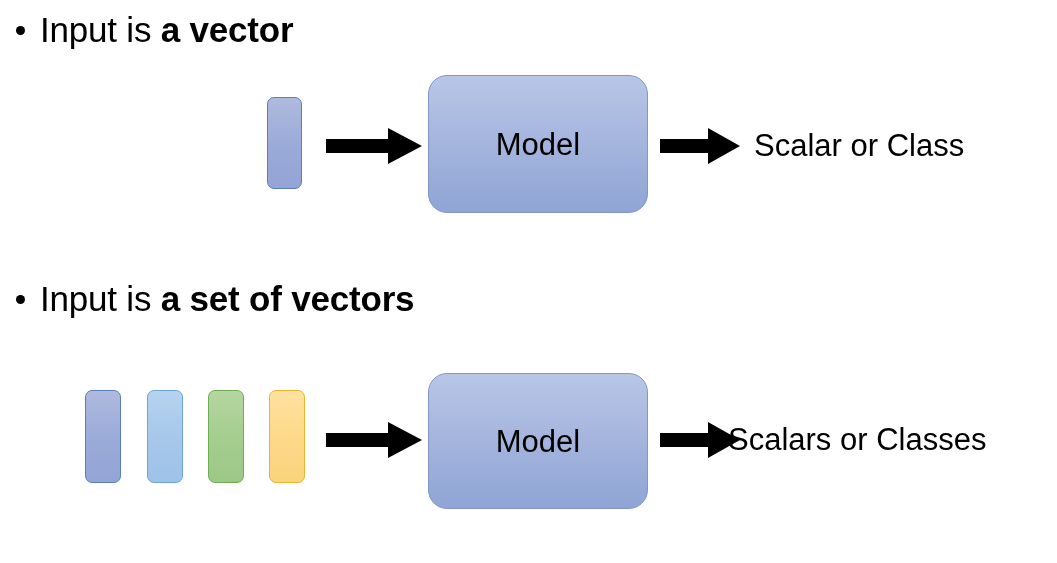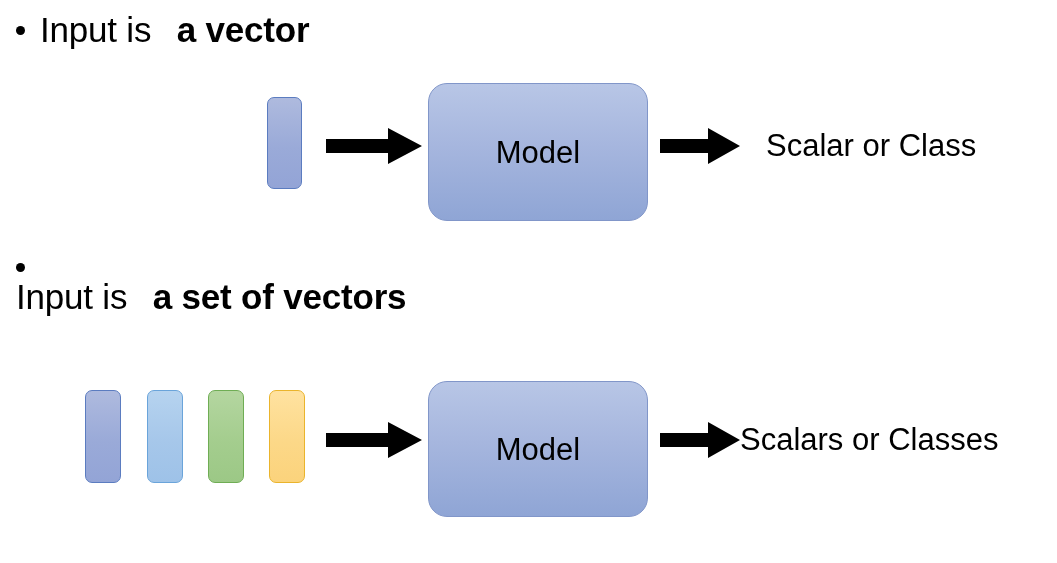--- a/index.html
+++ b/index.html
@@ -39,25 +39,24 @@
     top: -7px;
     flex: 0 0 auto;
   }
   .bullet-text {
     font-size: 35px;
     line-height: 1;
     letter-spacing: -0.2px;
   }
   .bullet-text .strong {
     font-weight: bold;
-    margin-left: 16px;
   }
 
   #bullet-1 { left: 16px; top: 12px; }
-  #bullet-2 { left: 16px; top: 270px; flex-direction: column; }
+  #bullet-2 { left: 16px; top: 281px; }
 
   
   .vector {
     position: absolute;
     border-radius: 7px;
     box-sizing: border-box;
   }
   .vec-blue {
     background: linear-gradient(180deg, #aebade 0%, #9aaad8 55%, #93a4d6 100%);
     border: 1.4px solid #5b7cc0;
@@ -87,21 +86,20 @@
   
   .model-box {
     position: absolute;
     border-radius: 19px;
     background: linear-gradient(180deg, #b8c6e6 0%, #a6b6de 45%, #8fa5d5 100%);
     border: 1.2px solid #8196c9;
     box-sizing: border-box;
     display: flex;
     align-items: center;
     justify-content: center;
-    margin-top: 8px;
   }
   .model-label {
     font-size: 31px;
     color: #000000;
     line-height: 1;
   }
   #model-box-1 { left: 428px; top: 75px;  width: 220px; height: 138px; }
   #model-box-2 { left: 428px; top: 373px; width: 220px; height: 136px; }
 
   
@@ -112,21 +110,20 @@
   #arrow-out-1 { left: 660px; top: 128px; }
   #arrow-in-2  { left: 326px; top: 422px; }
   #arrow-out-2 { left: 660px; top: 422px; }
 
   
   .output-label {
     position: absolute;
     font-size: 31px;
     line-height: 1;
     white-space: nowrap;
-    margin-left: 12px;
   }
   #output-label-1 { left: 754px; top: 130px; }
   #output-label-2 { left: 728px; top: 424px; }
 
   
   #caption-note {
     position: absolute;
     left: 28px;
     top: 507px;
     font-size: 29px;

